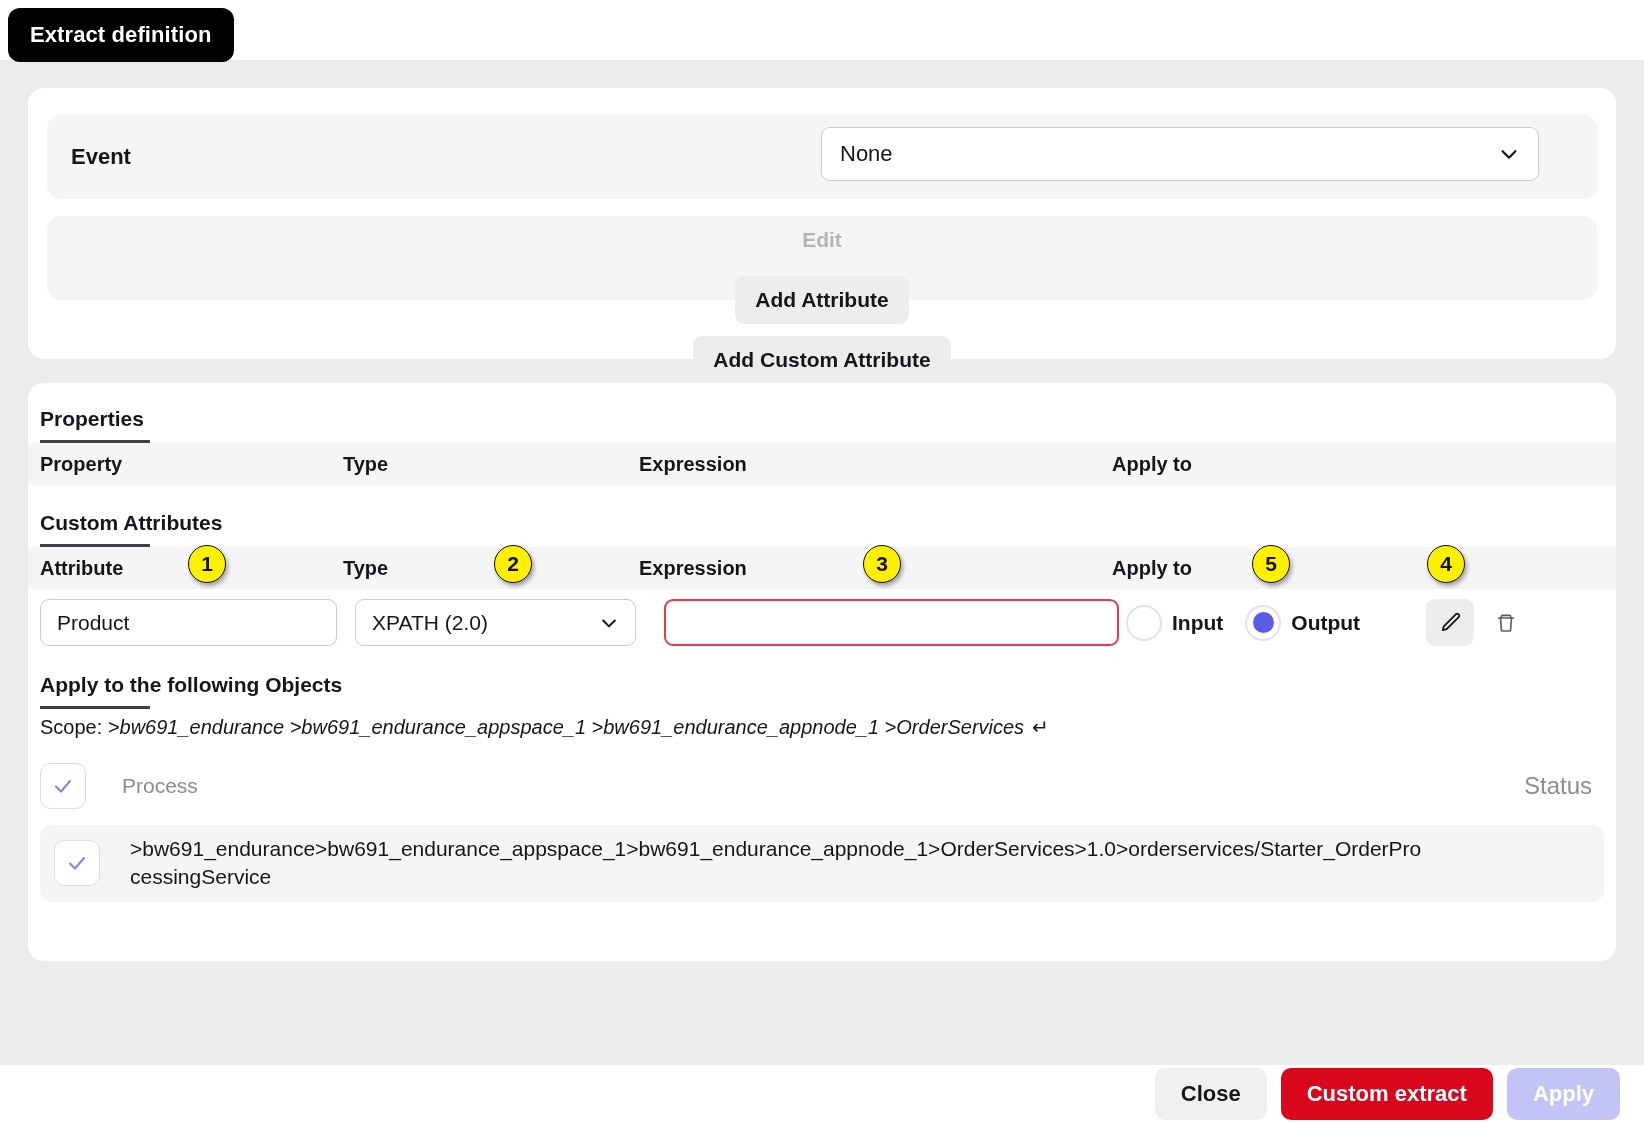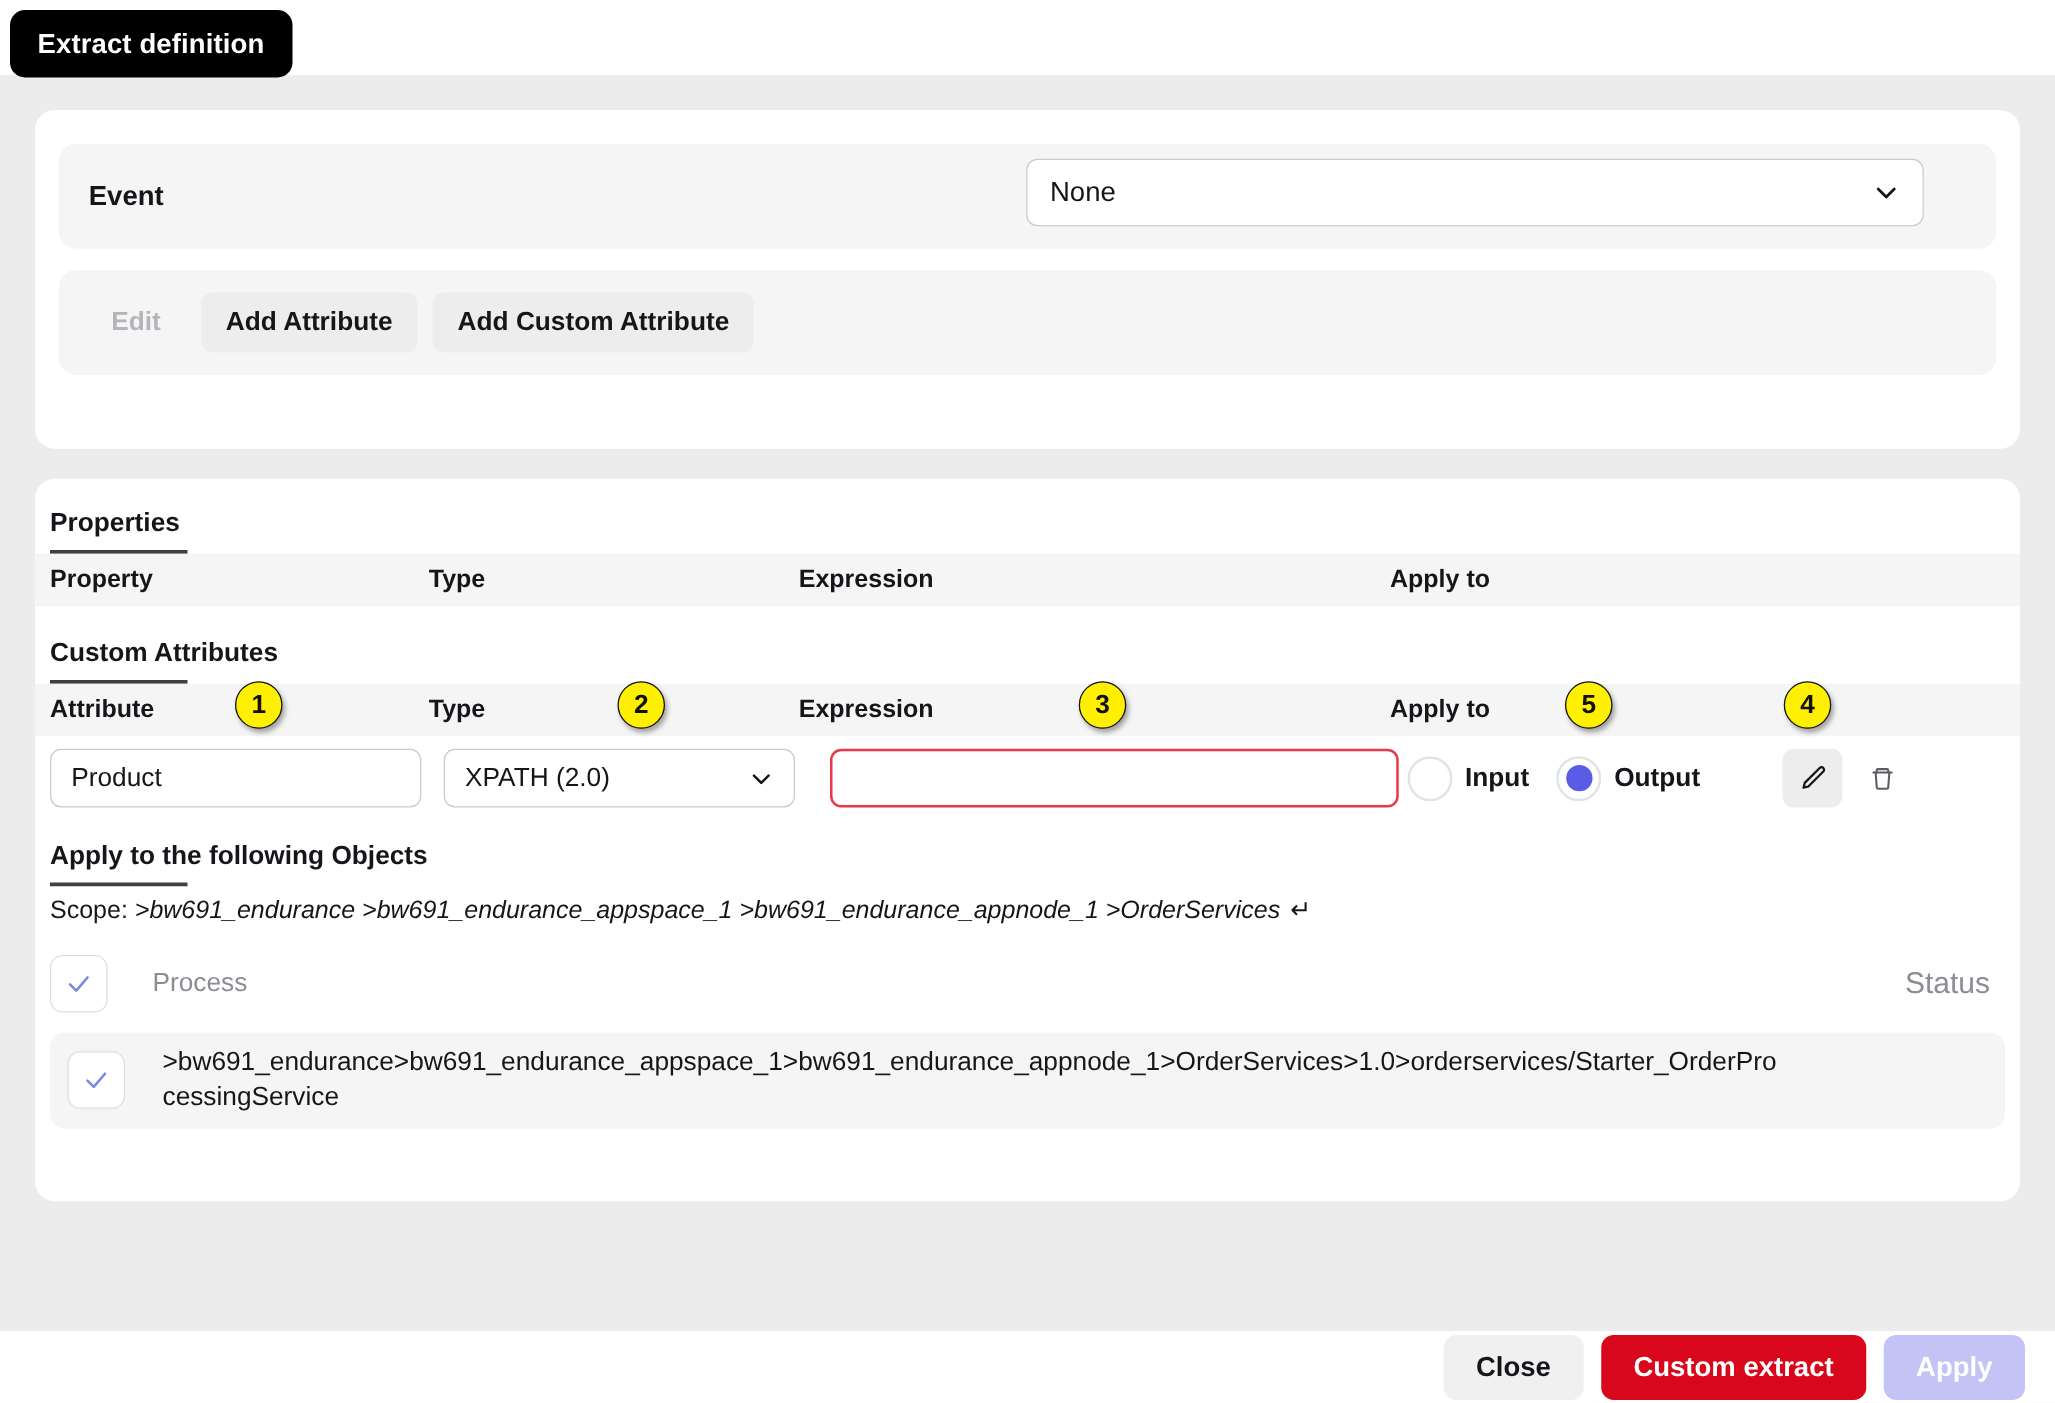--- a/index.html
+++ b/index.html
@@ -100,20 +100,21 @@
 
   .toolbar-row {
     margin-top: 17px;
     background: #f5f5f5;
     border-radius: 14px;
     height: 84px;
     display: flex;
     align-items: center;
     padding: 0 22px;
     gap: 12px;
+    flex-direction: column;
   }
   .tb-btn {
     border: none;
     background: transparent;
     font-family: "Liberation Sans", sans-serif;
     font-size: 21px;
     font-weight: 700;
     color: #15161a;
     padding: 12px 20px;
     border-radius: 9px;

